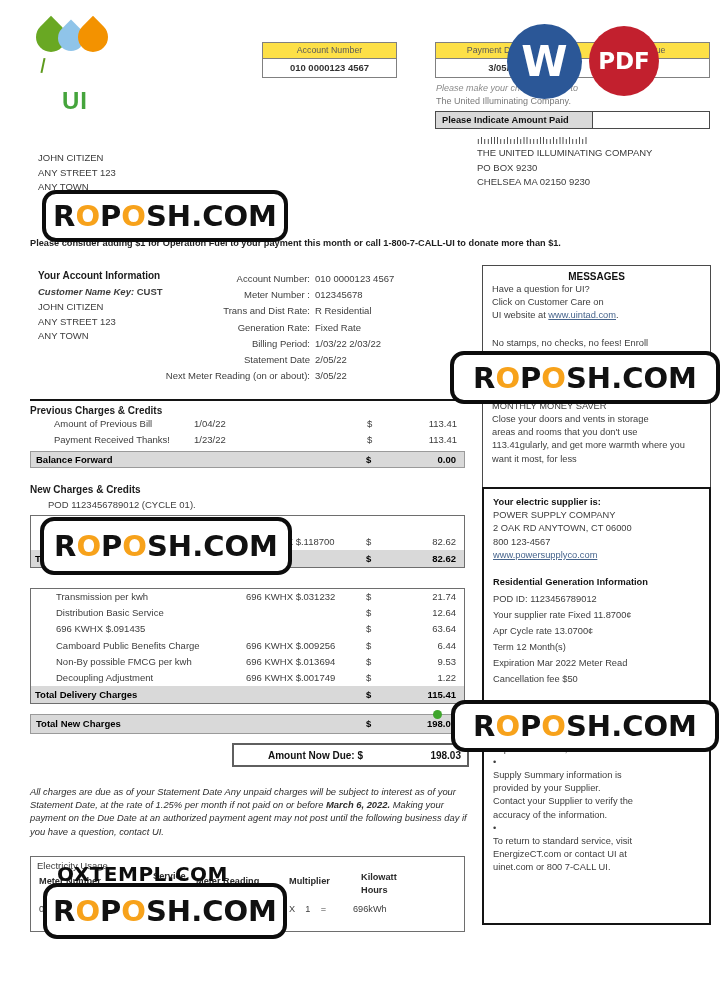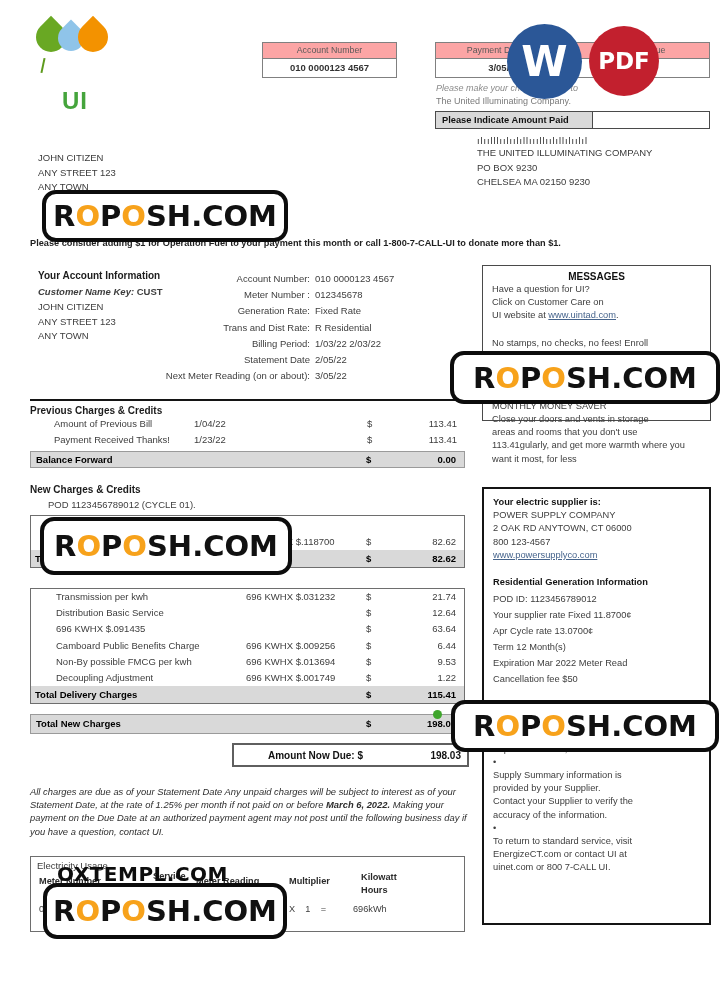--- a/index.html
+++ b/index.html
@@ -6,21 +6,21 @@
   body{width:720px;height:1000px;background:#ffffff;position:relative;overflow:hidden;
        font-family:"Liberation Sans",sans-serif;color:#3d3d3d;}
   .abs{position:absolute;}
 
   
   .drop{position:absolute;border-radius:0 50% 50% 50%;transform:rotate(45deg);}
   .logo-ui{position:absolute;font-weight:bold;font-size:24px;color:#45A43C;letter-spacing:1px;}
   .stem{position:absolute;width:2px;height:15px;background:#5d9a1c;transform:rotate(12deg);}
 
   
-  .boxhdr{background:#fca5a5;border:1px solid #808080;color:#595959;font-size:8.8px;text-align:center;line-height:15px;height:15px;box-sizing:content-box;}
+  .boxhdr{background:#fde047;border:1px solid #808080;color:#595959;font-size:8.8px;text-align:center;line-height:15px;height:15px;box-sizing:content-box;}
   .boxval{background:#fff;border:1px solid #808080;border-top:none;color:#333;font-weight:bold;font-size:9.5px;text-align:center;line-height:18px;height:18px;}
   .paycols{display:flex;}
   .paycols > div{flex:1;}
   .paycols .rightcell{margin-left:-1px;}
   .grayital{font-style:italic;color:#8a8a8a;font-size:9px;line-height:13px;}
   .graysub{color:#7a7a7a;font-size:9px;line-height:13px;}
   .ap-row{display:flex;height:18px;}
   .apl{background:#d9d9d9;border:1px solid #4a4a4a;font-weight:bold;color:#111;font-size:9.3px;line-height:16px;padding-left:6px;width:150px;}
   .apv{flex:1;border:1px solid #4a4a4a;border-left:none;background:#fff;}
 
@@ -153,26 +153,26 @@
 <div class="abs" style="left:160px;top:271px;width:305px;">
   <div class="f-row">
     <span class="f-lab">Account Number:</span>
     <span class="f-val">010 0000123 4567</span>
   </div>
   <div class="f-row">
     <span class="f-lab">Meter Number :</span>
     <span class="f-val">012345678</span>
   </div>
   <div class="f-row">
+    <span class="f-lab">Trans and Dist Rate:</span>
+    <span class="f-val">R Residential</span>
+  </div>
+  <div class="f-row">
     <span class="f-lab">Generation Rate:</span>
     <span class="f-val">Fixed Rate</span>
-  </div>
-  <div class="f-row">
-    <span class="f-lab">Trans and Dist Rate:</span>
-    <span class="f-val">R Residential</span>
   </div>
   <div class="f-row">
     <span class="f-lab">Billing Period:</span>
     <span class="f-val">1/03/22 2/03/22</span>
   </div>
   <div class="f-row">
     <span class="f-lab">Statement Date</span>
     <span class="f-val">2/05/22</span>
   </div>
   <div class="f-row">
@@ -291,21 +291,21 @@
   <span class="uh" style="left:258px;top:19px;">Multiplier</span>
   <span class="uh" style="left:330px;top:15px;">Kilowatt</span>
   <span class="uh" style="left:330px;top:28px;">Hours</span>
   <span class="uv" style="left:8px;top:47px;">0012345678</span>
   <span class="uv" style="left:258px;top:47px;white-space:pre;">X    1    =</span>
   <span class="uv" style="left:322px;top:47px;">696kWh</span>
 </div>
 
 <div class="altwm" style="left:57px;top:862px;">OXTEMPL.COM</div>
 
-<div class="abs sidebox" style="left:482px;top:265px;width:229px;height:156px;border:1px solid #4a4a4a;box-sizing:border-box;padding:5px 9px;">
+<div class="abs sidebox" style="left:482px;top:265px;width:229px;height:224px;border:1px solid #4a4a4a;box-sizing:border-box;padding:5px 9px;">
   <div class="m-title">MESSAGES</div>
   <div class="m-line">Have a question for UI?</div>
   <div class="m-line">Click on Customer Care on</div>
   <div class="m-line">
     <span>UI website at </span><a class="doclink">www.uintad.com</a><span>.</span>
   </div>
   <div style="height:14px;"></div>
   <div class="m-line">No stamps, no checks, no fees! Enroll</div>
   <div style="height:50px;"></div>
   <div class="m-line">MONTHLY MONEY SAVER</div>

